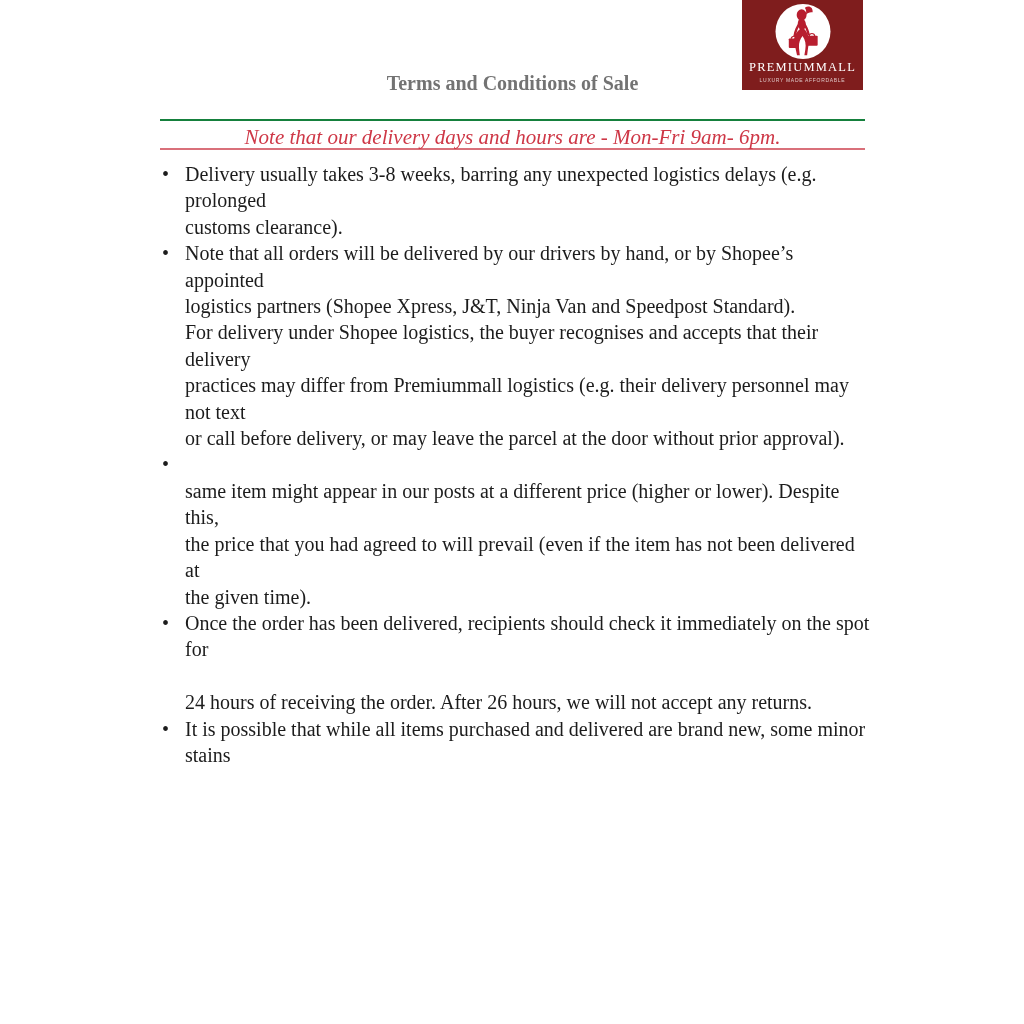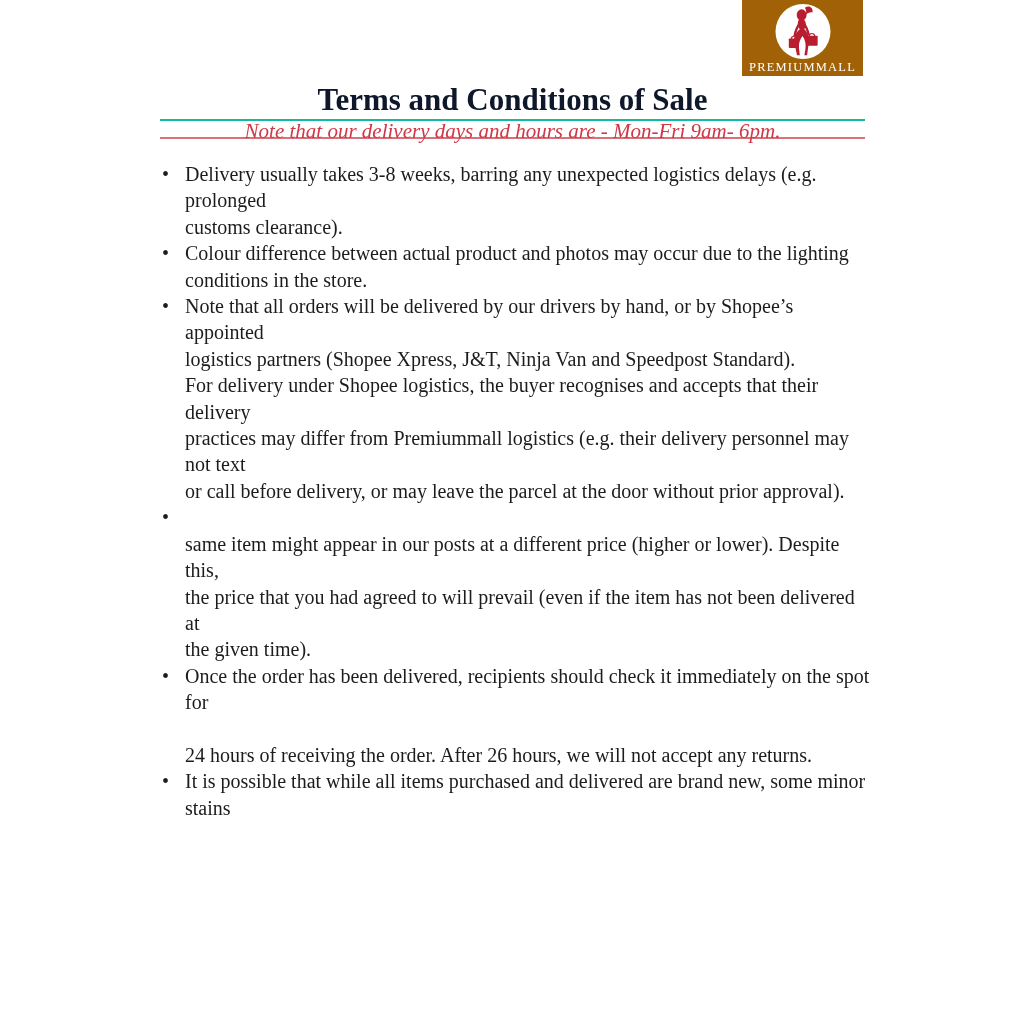--- a/index.html
+++ b/index.html
@@ -13,22 +13,22 @@
     color: #1c1c1c;
     overflow: hidden;
   }
 
   
   .logo {
     position: absolute;
     left: 742px;
     top: 0;
     width: 121px;
-    height: 76px;
-    background: #a16207;
+    height: 90px;
+    background: #7f1d1d;
     text-align: center;
   }
   .logo-circle {
     position: absolute;
     left: 50%;
     top: 4px;
     transform: translateX(-50%);
     width: 55px;
     height: 55px;
     background: #ffffff;
@@ -55,41 +55,41 @@
     color: rgba(255,255,255,0.75);
     font-size: 5px;
     letter-spacing: 0.7px;
     font-family: "Liberation Sans", sans-serif;
     white-space: nowrap;
   }
 
   
   .title {
     position: absolute;
-    top: 83px;
+    top: 66px;
     left: 160px;
     width: 705px;
     text-align: center;
-    font-size: 31px;
+    font-size: 20px;
     line-height: 34px;
     font-weight: bold;
-    color: #0f172a;
+    color: #737373;
   }
 
   
   .note {
     position: absolute;
     left: 160px;
     top: 119px;
     width: 705px;
-    height: 20px;
-    border-top: 2px solid #14b8a6;
+    height: 31px;
+    border-top: 2px solid #15803d;
     border-bottom: 2px solid #d9707a;
     display: flex;
-    align-items: flex-start;
+    align-items: flex-end;
     justify-content: center;
   }
   .note-text {
     color: #ce3746;
     font-style: italic;
     font-size: 21px;
     line-height: 21px;
   }
 
   
@@ -155,20 +155,19 @@
   </div>
 
   <div class="title">Terms and Conditions of Sale</div>
 
   <div class="note">
     <div class="note-text">Note that our delivery days and hours are - Mon-Fri 9am- 6pm.</div>
   </div>
 
   <ul class="terms">
       <li><span>Delivery usually takes </span><b>3-8 weeks</b><span>, barring any unexpected logistics delays (e.g. prolonged</span><br><span>customs clearance).</span></li>
-      <li><span>Colour difference between actual product and photos may occur due to the lighting</span><br><span>conditions in the store.</span></li>
       <li><span>Note that all orders will be delivered by our drivers by hand, or by Shopee’s appointed</span><br><span>logistics partners (Shopee Xpress, J&amp;T, Ninja Van and Speedpost Standard).</span><br><span>For delivery under Shopee logistics, the buyer recognises and accepts that their delivery</span><br><span>practices may differ from Premiummall logistics (e.g. their delivery personnel may not text</span><br><span>or call before delivery, or may leave the parcel at the door without prior approval).</span></li>
       <li><br><span>same item might appear in our posts at a different price (higher or lower). Despite this,</span><br><span>the price that you had agreed to will prevail (even if the item has not been delivered at</span><br><span>the given time).</span></li>
       <li><span>Once the order has been delivered, recipients should check it immediately on the spot for</span><br><br><b>24 hours</b><span> of receiving the order. After 26 hours, we will not accept any returns.</span></li>
       <li><span>It is possible that while all items purchased and delivered are brand new, some minor stains</span><br><br><br></li>
     </ul>
 
 </div>
 
 </body></html>

